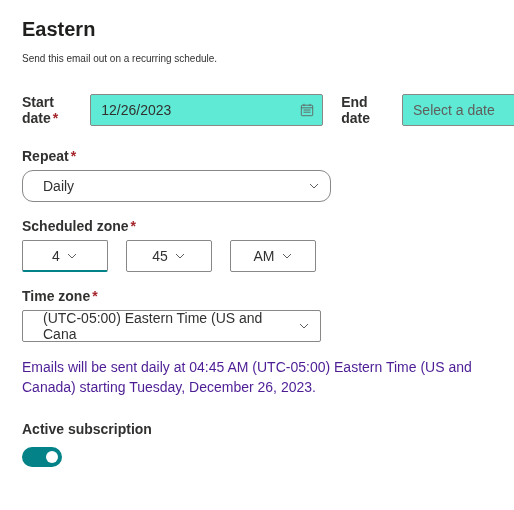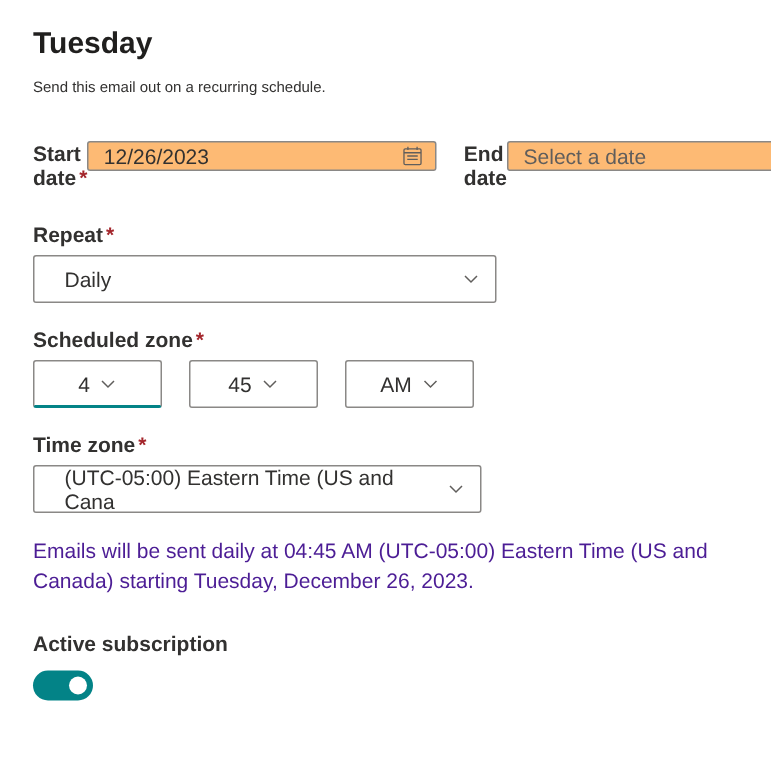--- a/index.html
+++ b/index.html
@@ -41,22 +41,23 @@
     .required {
       color: #a4262c;
       margin-left: 2px;
     }
     .input-wrap {
       position: relative;
       display: flex;
       align-items: center;
       border: 1px solid #8a8886;
       border-radius: 2px;
-      height: 20px;
-      background: #fdba74;
+      height: 32px;
+      background: #5eead4;
+      margin-left: 32px;
     }
     .input-wrap input {
       border: none;
       outline: none;
       padding: 0 10px;
       height: 100%;
       flex: 1;
       font-size: 14px;
       font-family: inherit;
       background: transparent;
@@ -88,20 +89,21 @@
       color: #323130;
     }
     .chev {
       display: flex;
       align-items: center;
       justify-content: center;
       pointer-events: none;
     }
     .repeat-field .select-wrap {
       width: 309px;
+      border-radius: 11px;
     }
     .time-row {
       display: flex;
       gap: 18px;
     }
     .time-sel {
       display: flex;
       align-items: center;
       justify-content: center;
       gap: 6px;
@@ -145,21 +147,21 @@
       background: #fff;
       position: absolute;
       top: 4px;
       right: 4px;
     }
     .section { margin-bottom: 16px; }
   </style>
 </head>
 <body>
 
-<h1 class="heading">Tuesday</h1>
+<h1 class="heading">Eastern</h1>
 <p class="description">Send this email out on a recurring schedule.</p>
 
 <div class="row">
   <div class="field">
     <div class="label">
       <span>Start date</span><span class="required">*</span>
     </div>
     <div class="input-wrap">
       <input type="text" value="12/26/2023" style="">
       <span class="cal-icon">

